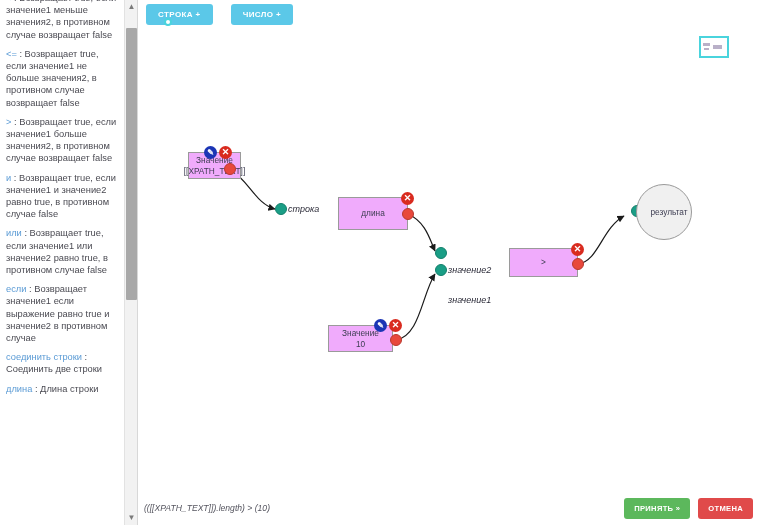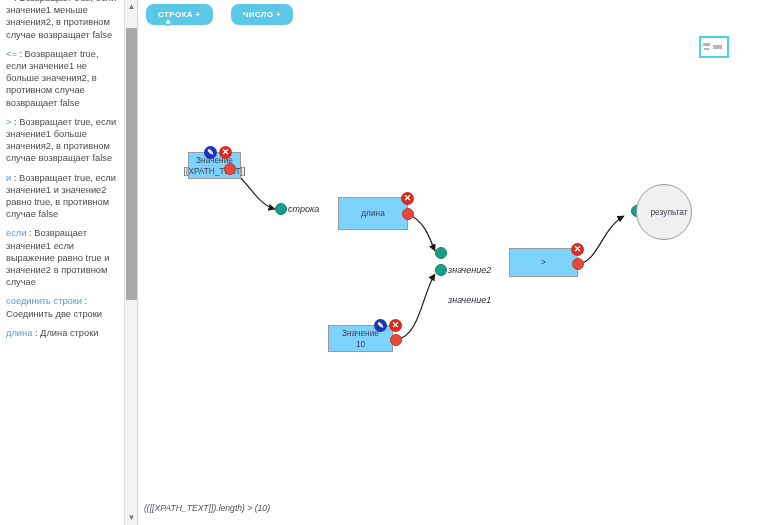--- a/index.html
+++ b/index.html
@@ -85,21 +85,21 @@
     gap: 18px;
   }
   .tb-btn {
     background: #5bc8e8;
     color: #ffffff;
     border: none;
     font-size: 8px;
     font-weight: bold;
     letter-spacing: .4px;
     padding: 6px 12px;
-    border-radius: 8px;
+    border-radius: 3px;
     cursor: pointer;
     font-family: "Liberation Sans", sans-serif;
     white-space: nowrap;
   }
 
   
   #minimap {
     position: absolute;
     left: 561px; top: 36px;
     width: 30px; height: 22px;
@@ -119,21 +119,21 @@
     width: 8px; height: 8px;
     border: 2px solid #4ad4dd;
     background: #ffffff;
     border-radius: 50%;
     cursor: nwse-resize;
   }
 
   
   .node {
     position: absolute;
-    background: #7dd3fc;
+    background: #f0abfc;
     border: 1px solid #9a9a9a;
     color: #3d3d52;
     font-size: 8.3px;
     line-height: 10.5px;
     text-align: center;
     display: flex;
     align-items: center;
     justify-content: center;
     cursor: move;
   }
@@ -231,20 +231,21 @@
 <body>
 
 <div id="app">
 
   <div id="sidebar">
     <div id="sidebar-list">
         <p class="help-entry"><span class="help-term">&lt;</span><span class="help-sep"> : </span><span>Возвращает true, если значение1 меньше значения2, в противном случае возвращает false</span></p>
         <p class="help-entry"><span class="help-term">&lt;=</span><span class="help-sep"> : </span><span>Возвращает true, если значение1 не больше значения2, в противном случае возвращает false</span></p>
         <p class="help-entry"><span class="help-term">&gt;</span><span class="help-sep"> : </span><span>Возвращает true, если значение1 больше значения2, в противном случае возвращает false</span></p>
         <p class="help-entry"><span class="help-term">и</span><span class="help-sep"> : </span><span>Возвращает true, если значение1 и значение2 равно true, в противном случае false</span></p>
+        <p class="help-entry"><span class="help-term">или</span><span class="help-sep"> : </span><span>Возвращает true, если значение1 или значение2 равно true, в противном случае false</span></p>
         <p class="help-entry"><span class="help-term">если</span><span class="help-sep"> : </span><span>Возвращает значение1 если выражение равно true и значение2 в противном случае</span></p>
         <p class="help-entry"><span class="help-term">соединить строки</span><span class="help-sep"> : </span><span>Соединить две строки</span></p>
         <p class="help-entry"><span class="help-term">длина</span><span class="help-sep"> : </span><span>Длина строки</span></p>
       </div>
 
     <div id="sb-track">
       <div class="sb-arrow" id="sb-arrow-up">▲</div>
       <div id="sb-thumb"></div>
       <div class="sb-arrow" id="sb-arrow-down">▼</div>
     </div>
@@ -313,16 +314,20 @@
     <div class="icon-btn icon-close" style="left:251px; top:319px;">✕</div>
     <div class="dot dot-out" style="left:252px; top:334px;"></div>
 
     <div class="dot dot-in" style="left:493px; top:205px;"></div>
     <div class="result-node" style="left:498px; top:184px;">
       <span style="margin-left:10px;">результат</span>
     </div>
 
     <div id="footer">
       <div id="formula">(([[XPATH_TEXT]]).length) &gt; (10)</div>
+      <div id="footer-btns">
+        <button class="ft-btn ft-accept">ПРИНЯТЬ »</button>
+        <button class="ft-btn ft-cancel">ОТМЕНА</button>
+      </div>
     </div>
 
   </div>
 </div>
 
 </body></html>

